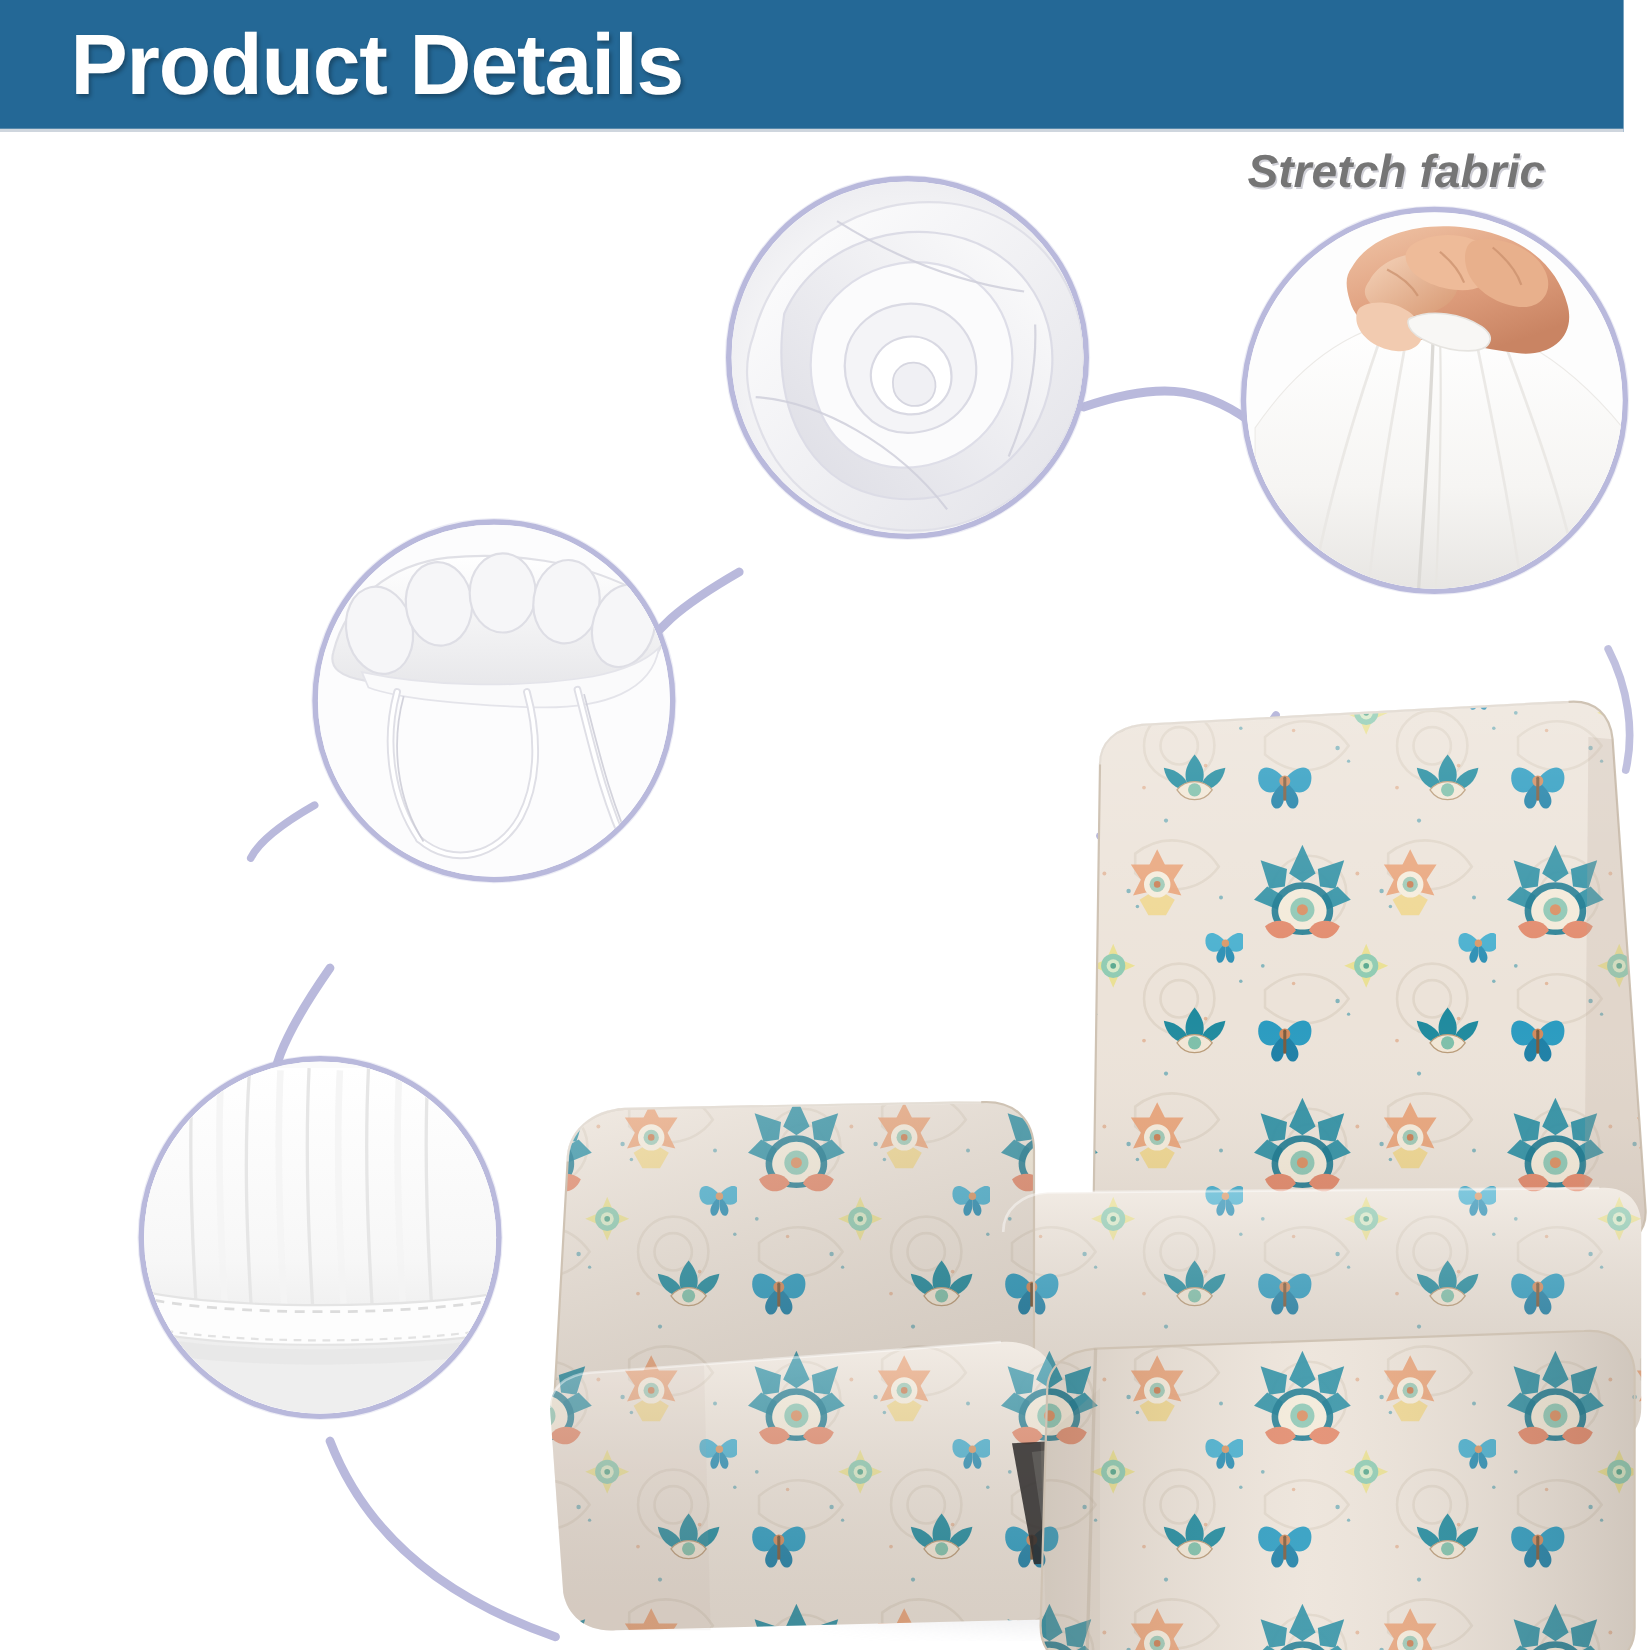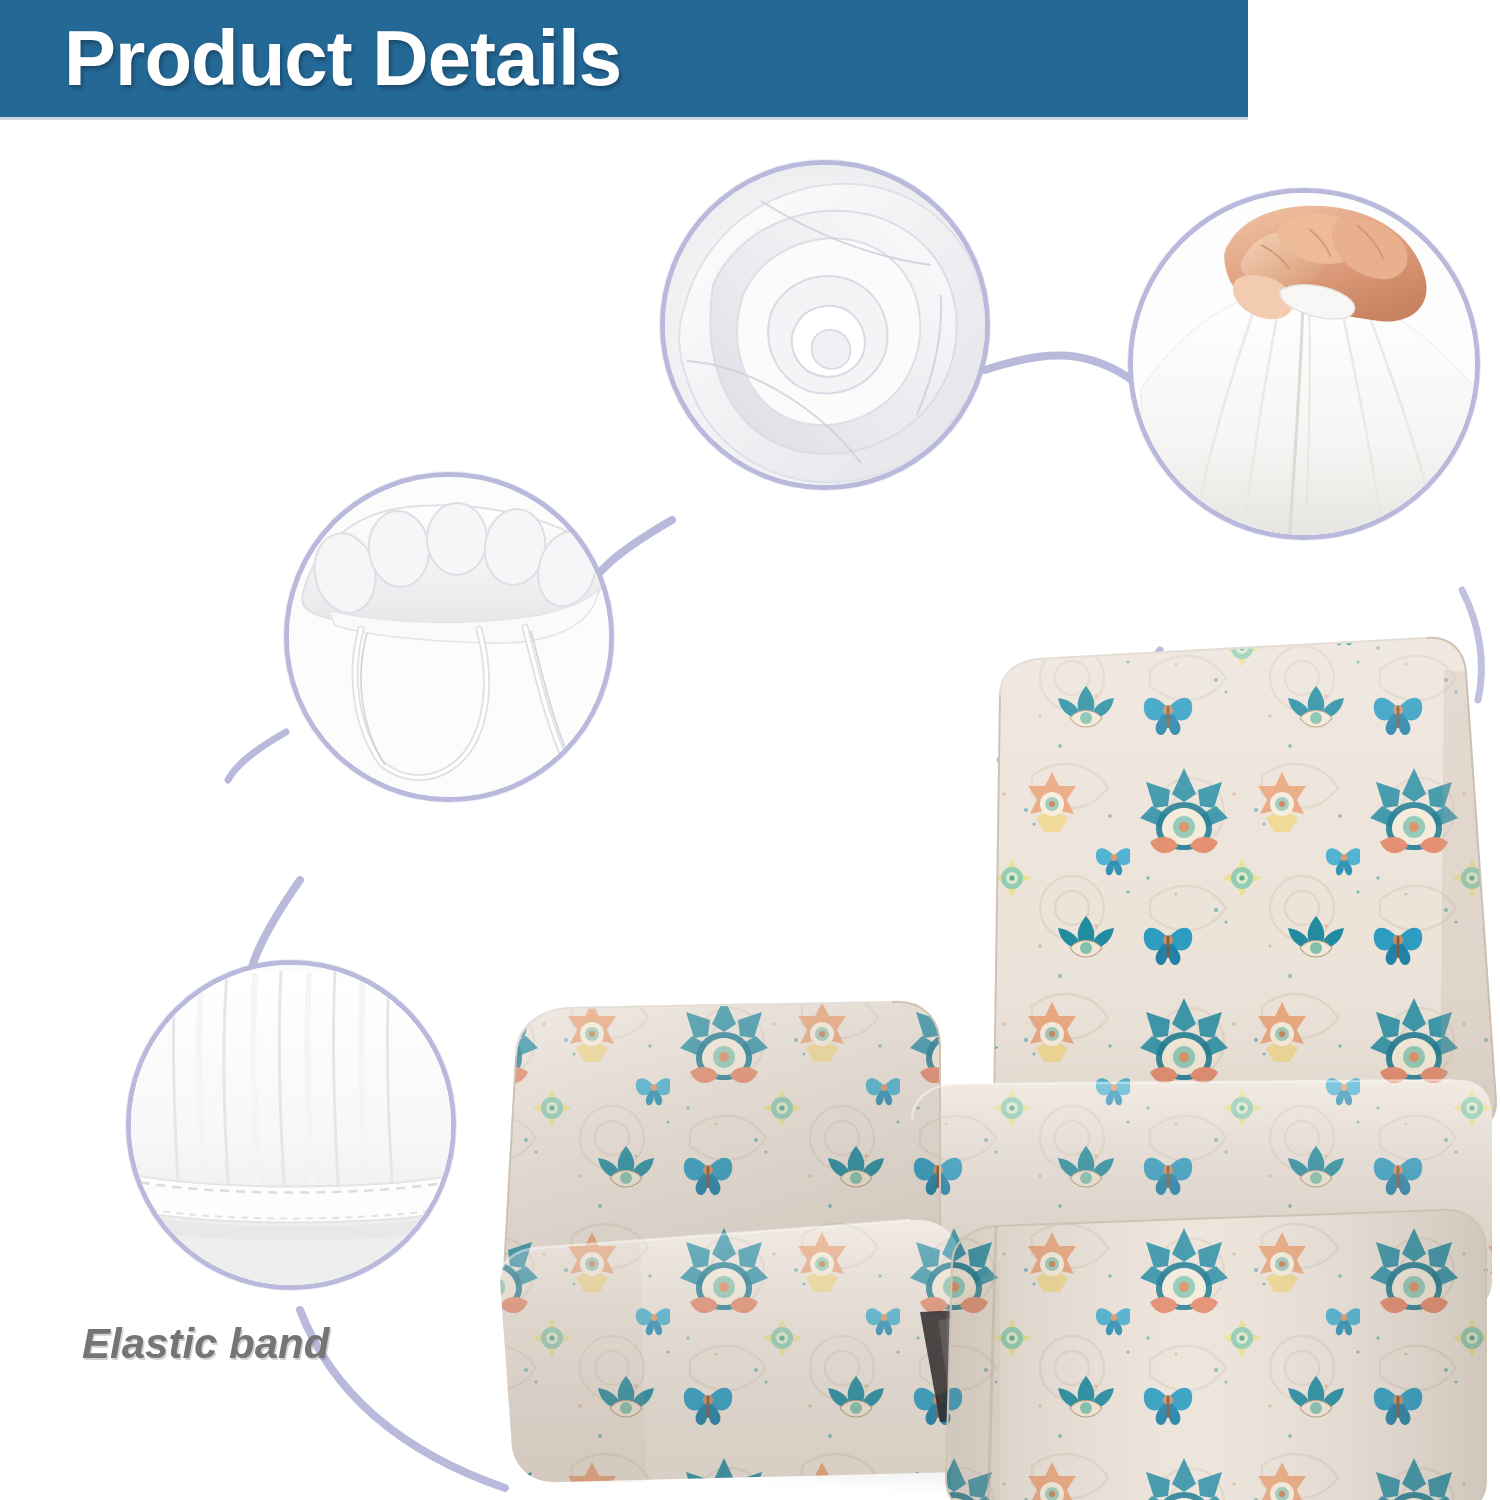--- a/index.html
+++ b/index.html
@@ -1,21 +1,21 @@
 <!DOCTYPE html>
 <html><head>
 <meta charset="utf-8">
 <style>
   * { margin:0; padding:0; box-sizing:border-box; }
   html,body { width:1500px; height:1500px; background:#ffffff; }
   body { font-family:"Liberation Sans", sans-serif; position:relative; overflow:hidden; }
 
   
   .banner{
-    position:absolute; left:0; top:0; width:1248px; height:120px;
+    position:absolute; left:0; top:0; width:1476px; height:120px;
     background:#246896;
     border-bottom:3px solid #cfd6de;
     display:flex; align-items:center;
   }
   .banner-title{
     margin-left:64px;
     font-size:78px; font-weight:bold; color:#ffffff;
     letter-spacing:-1px;
     text-shadow:2px 3px 4px rgba(0,0,0,.30);
     font-family:"Liberation Sans", sans-serif;
@@ -158,20 +158,21 @@
         <path d="M150,96 C168,88 196,92 214,104 C228,114 222,126 202,126 C178,126 152,114 148,104 C146,99 147,97 150,96 Z" fill="#f8f7f5" stroke="#e6e4e0" stroke-width="1.5"></path>
 
         <g stroke="#c98f6c" stroke-width="2" fill="none" opacity=".7">
           <path d="M128,52 C140,58 150,66 156,76"></path>
           <path d="M176,36 C186,44 194,54 198,64"></path>
           <path d="M224,32 C236,42 246,54 250,66"></path>
         </g>
       </svg>
     </div>
   </div>
+  <div class="callout-label" style="left:1134px; top:12px;">Stretch fabric</div>
 
   <div class="callout" style="left:284px; top:352px; width:330px; height:330px;">
     <div class="art">
       <svg viewBox="0 0 330 330" width="330" height="330">
         <defs>
           <linearGradient id="ruff" x1="0" y1="0" x2="0" y2="1">
             <stop offset="0%" stop-color="#ffffff"></stop>
             <stop offset="100%" stop-color="#e7e7ea"></stop>
           </linearGradient>
         </defs>
@@ -241,21 +242,20 @@
 
         <path d="M-6,208 C70,226 250,226 336,208 L336,244 C250,262 70,262 -6,244 Z" fill="#fdfdfd" stroke="#e4e4e4" stroke-width="2"></path>
 
         <path d="M-6,214 C70,232 250,232 336,214" stroke="#dcdcdc" stroke-width="2.5" stroke-dasharray="9 7" fill="none"></path>
         <path d="M-6,240 C70,258 250,258 336,240" stroke="#e2e2e2" stroke-width="2" stroke-dasharray="7 6" fill="none"></path>
 
         <path d="M-6,248 C70,266 250,266 336,248 L336,262 C250,280 70,280 -6,262 Z" fill="#e3e3e3" opacity=".55"></path>
       </svg>
     </div>
   </div>
-  <div class="callout-label" style="left:82px; top:1200px;">Elastic band</div>
 
   <div class="chair">
     <svg viewBox="0 0 1060 980" preserveAspectRatio="none">
       <defs>
 
         <pattern id="floral" x="0" y="0" width="230" height="230" patternUnits="userSpaceOnUse">
           <rect width="230" height="230" fill="#ece3d9"></rect>
 
           <g fill="none" stroke="#e0d5c8" stroke-width="2.4" opacity=".95">
             <circle cx="60" cy="62" r="34"></circle>

